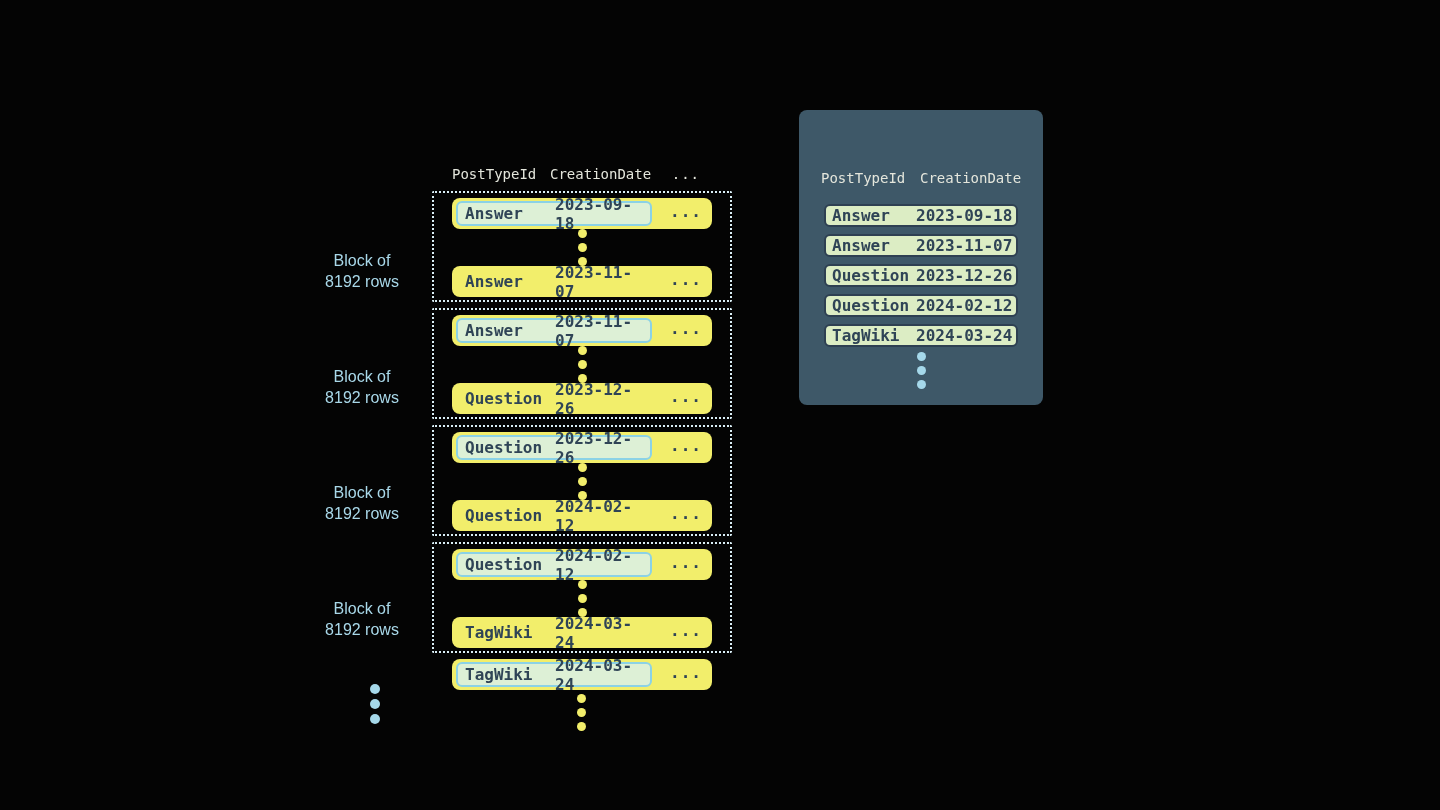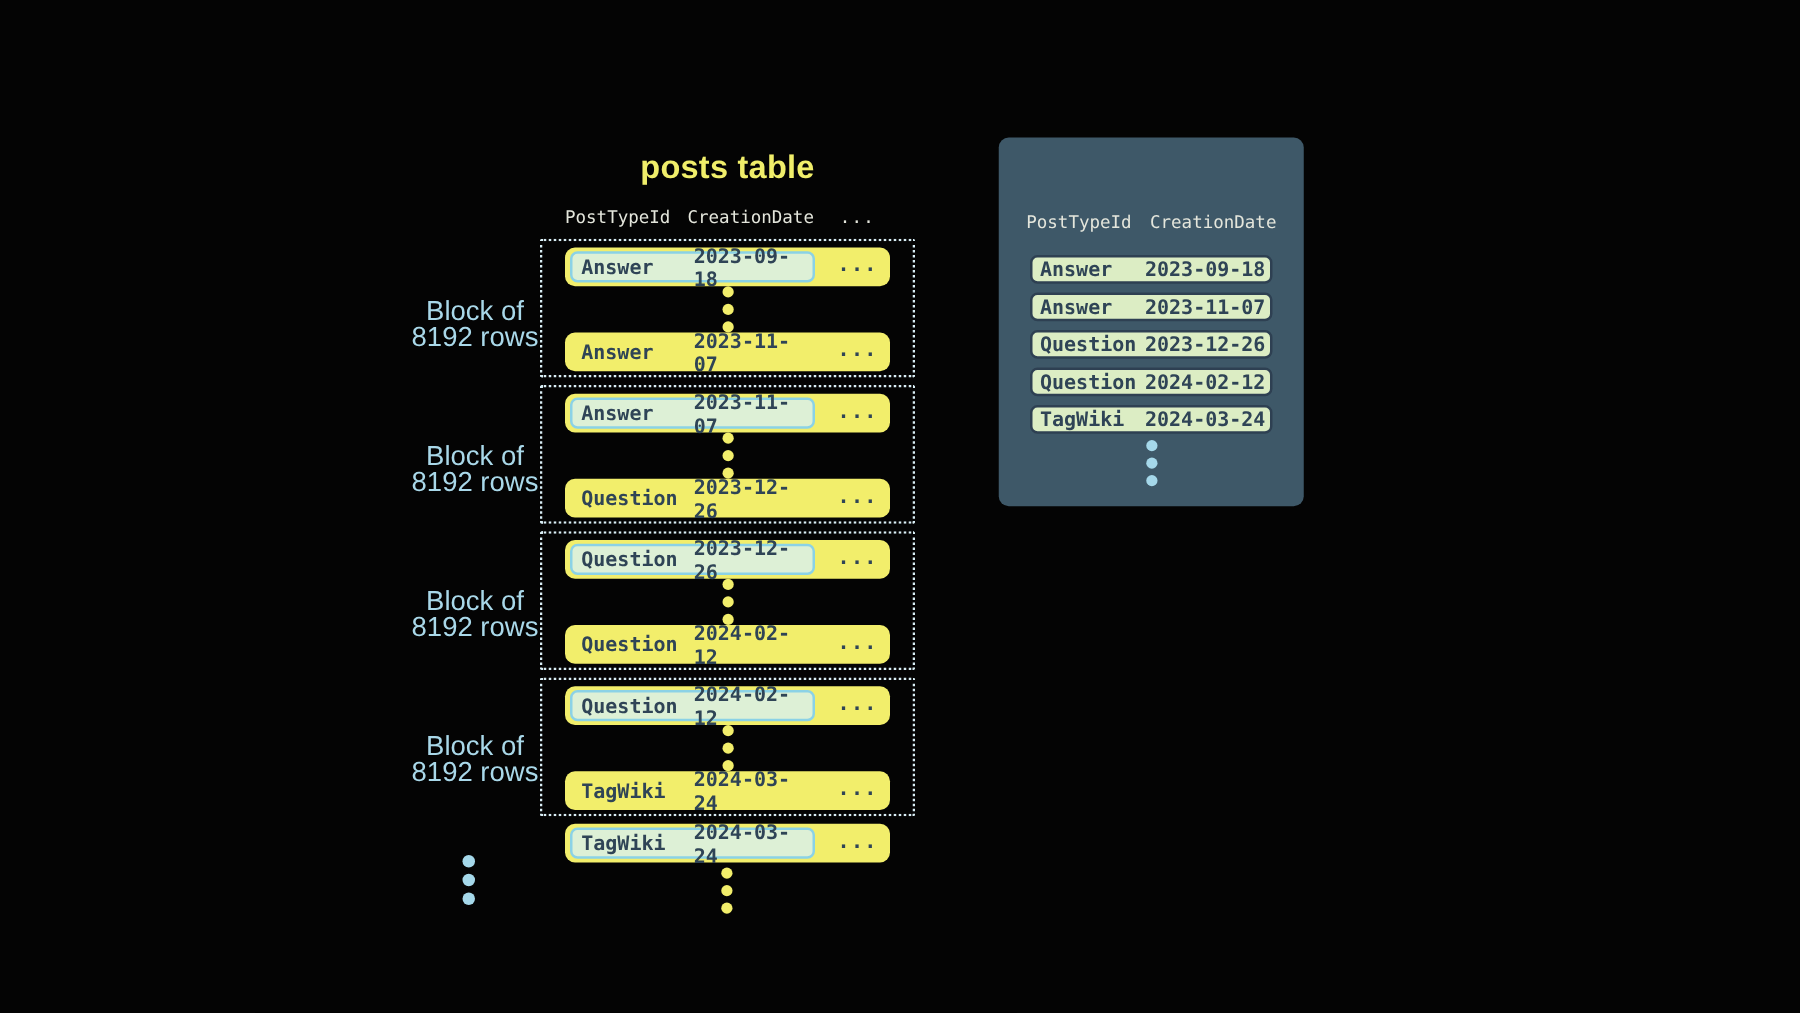--- a/index.html
+++ b/index.html
@@ -50,23 +50,23 @@
   .vdots { display:flex; flex-direction:column; align-items:center; gap:5px; }
   .dot { width:9px; height:9px; border-radius:50%; }
   .dot.y { background:#f2ee6b; }
   .dot.b { background:#a5d8ea; width:10px; height:10px; }
 
   .tailrow  { position:absolute; left:452px; top:659px; }
   .taildots { position:absolute; left:577px; top:694px; }
   .leftdots { position:absolute; left:370px; top:684px; }
 
   .blabel {
-    position:absolute; left:305px; width:150px; text-align:center;
-    font-family:"Liberation Sans", sans-serif; font-size:22px;
-    line-height:21px; color:#a9d8e9;
+    position:absolute; left:287px; width:150px; text-align:center;
+    font-family:"Liberation Sans", sans-serif; font-size:16px;
+    line-height:21px; color:#a9d8e9;margin-top:12px;
   }
   .bl1{top:238px} .bl2{top:354px} .bl3{top:470px} .bl4{top:586px}
 
   
   .panel {
     position:absolute; left:799px; top:110px; width:244px; height:295px;
     background:#3e5868; border-radius:8px;
   }
   .panel-title {
     position:absolute; top:13px; left:0; width:100%; text-align:center;
@@ -84,21 +84,20 @@
   }
   .ir0{top:94px} .ir1{top:124px} .ir2{top:154px} .ir3{top:184px} .ir4{top:214px}
   .itype { width:84px; flex:none; }
   .pdots { position:absolute; left:0; top:242px; width:100%; display:flex; justify-content:center; }
 </style>
 </head>
 <body>
 
 <div id="stage">
 
-  <div class="posts-title">posts table</div>
   <div class="cols">
     <span class="c1">PostTypeId</span>
     <span class="c2">CreationDate</span>
     <span class="c3">...</span>
   </div>
 
   <div class="block b1">
     <div class="prow">
       <div class="cell hl">
         <span class="ctype">Answer</span>

